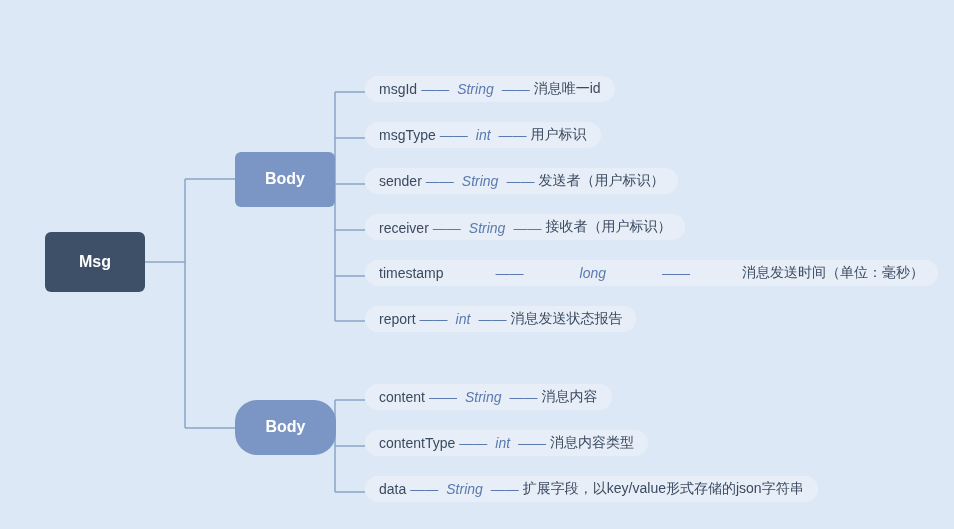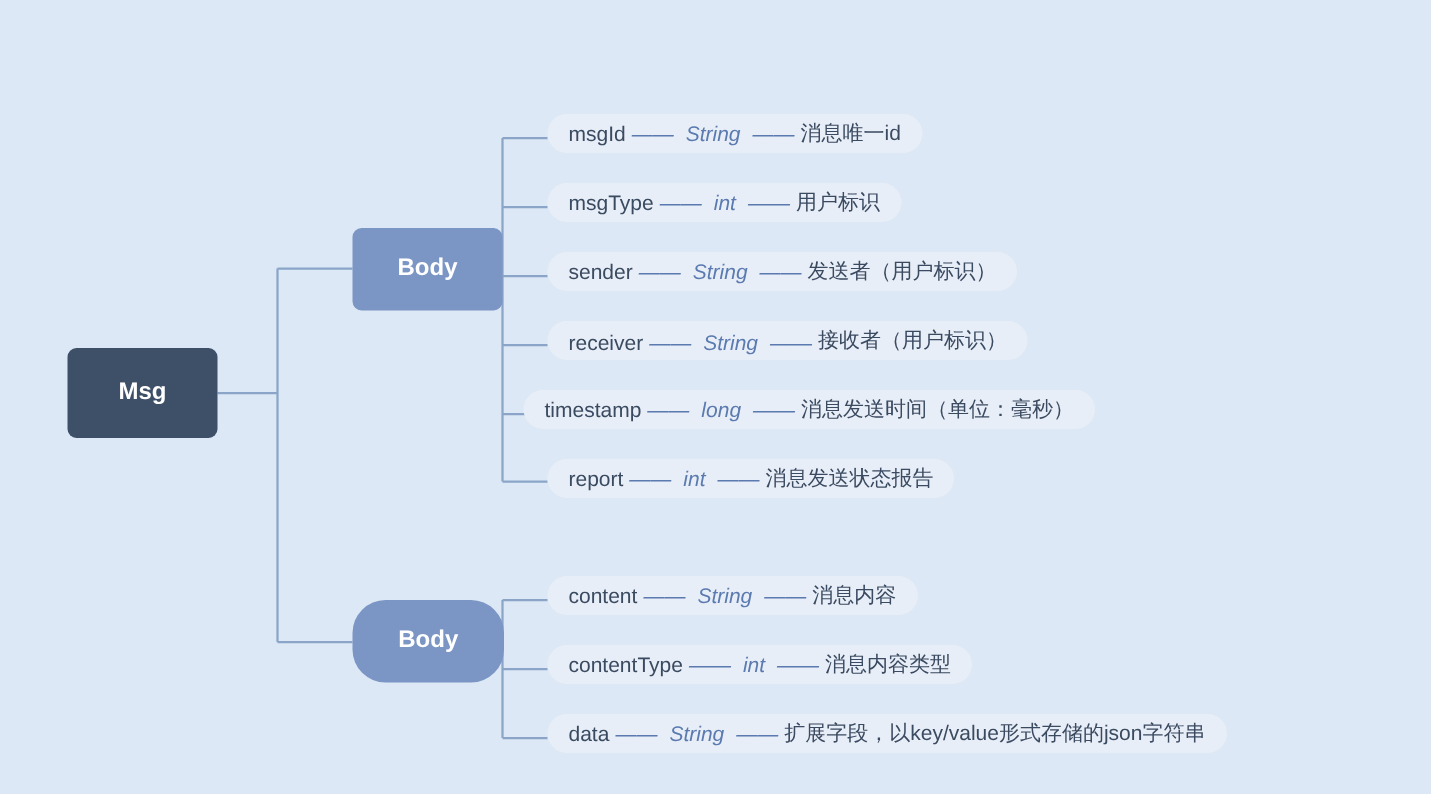--- a/index.html
+++ b/index.html
@@ -164,21 +164,21 @@
   </div>
 
   <div class="field-box" style="left:348px; top:204px;align-items:flex-end;">
     <span>receiver</span>
     <span class="label-type">——</span>
     <span class="label-type">String</span>
     <span class="label-type">——</span>
     <span class="label-desc">接收者（用户标识）</span>
   </div>
 
-  <div class="field-box" style="left:332px; top:250px;">
+  <div class="field-box" style="left:348px; top:250px;gap:48px;">
     <span>timestamp</span>
     <span class="label-type">——</span>
     <span class="label-type">long</span>
     <span class="label-type">——</span>
     <span class="label-desc">消息发送时间（单位：毫秒）</span>
   </div>
 
   <div class="field-box" style="left:348px; top:296px;">
     <span>report</span>
     <span class="label-type">——</span>

